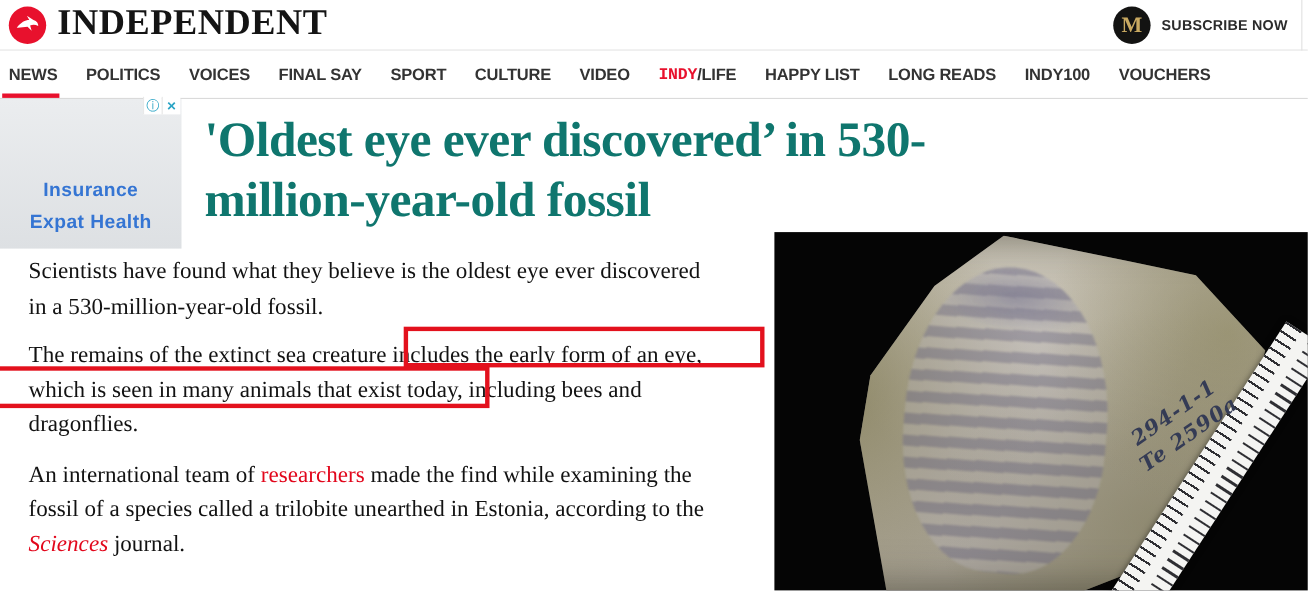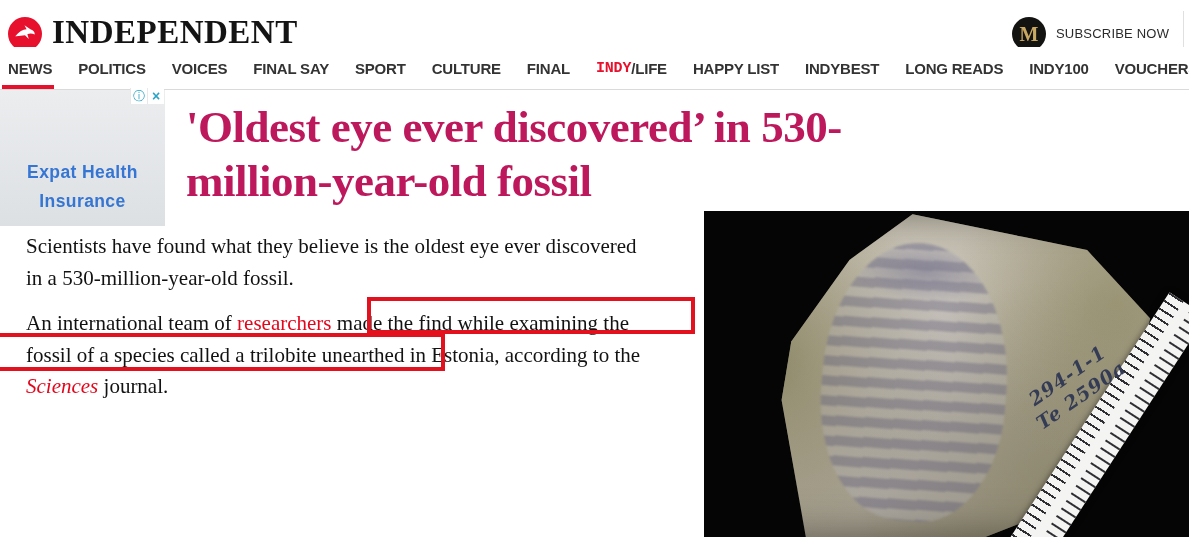--- a/index.html
+++ b/index.html
@@ -3,37 +3,37 @@
 <meta charset="utf-8">
 <style>
   * { margin:0; padding:0; box-sizing:border-box; }
   html,body { background:#fff; }
   .page {
     position:relative; width:1189px; height:537px; overflow:hidden;
     background:#fff; font-family:"Liberation Sans", sans-serif;
   }
 
   
-  .topbar { position:absolute; left:0; top:0; width:1189px; height:46px; background:#fff; border-bottom:1px solid #e4e4e4;margin-top:11px; }
+  .topbar { position:absolute; left:0; top:0; width:1189px; height:46px; background:#fff; border-bottom:1px solid #e4e4e4; }
   .logo-circle {
     position:absolute; left:8px; top:6px; width:34px; height:34px; border-radius:50%;
     background:#e8112d; display:flex; align-items:center; justify-content:center;
   }
   .logo-circle svg { width:26px; height:26px; }
   .brand {
     position:absolute; left:52px; top:3px; font-family:"Liberation Serif", serif;
     font-weight:bold; font-size:33px; color:#141414; letter-spacing:0.5px;
   }
   .minds-circle {
     position:absolute; left:1012px; top:6px; width:34px; height:34px; border-radius:50%;
     background:#131312; color:#c9a961; font-family:"Liberation Serif", serif;
     font-weight:bold; font-size:20px; display:flex; align-items:center; justify-content:center;
   }
   .subscribe {
-    position:absolute; left:1056px; top:15px; font-size:13px; font-weight:normal;
+    position:absolute; left:1056px; top:15px; font-size:13px; font-weight:bold;
     color:#2b2b2b; letter-spacing:0.2px;
   }
   .topbar-divider { position:absolute; left:1183px; top:0; width:1px; height:46px; background:#e0e0e0; }
 
   
   .nav {
     position:absolute; left:0; top:47px; width:1189px; height:43px; background:#fff;
     border-bottom:1px solid #dadada; display:flex; align-items:center; gap:26px; padding:0 8px;
   }
   .nav-item {
@@ -58,21 +58,21 @@
   .ad-icon.close { font-size:14px; font-weight:bold; }
   .ad-text {
     position:absolute; left:0; top:68px; width:100%; text-align:center;
     color:#3575d3; font-weight:bold; font-size:17.5px; line-height:29px; letter-spacing:0.4px;
   }
 
   
   .headline {
     position:absolute; left:186px; top:100px; width:930px;
     font-family:"Liberation Serif", serif; font-weight:bold; font-size:45px;
-    line-height:54px; color:#be185d; letter-spacing:-0.5px;
+    line-height:54px; color:#0f766e; letter-spacing:-0.5px;
   }
 
   
   .article {
     position:absolute; left:10px; top:231px; width:690px;
     font-family:"Liberation Serif", serif; font-size:21px; line-height:31.5px; color:#121212;
   }
   .para { margin:0 0 13px 16px; }
   .para:last-child { margin-bottom:0; }
   .p3 { margin-top:14px; }
@@ -139,53 +139,57 @@
     <div class="topbar-divider"></div>
   </div>
 
   <div class="nav">
     <div class="nav-item active">NEWS</div>
     <div class="nav-item">POLITICS</div>
     <div class="nav-item">VOICES</div>
     <div class="nav-item">FINAL SAY</div>
     <div class="nav-item">SPORT</div>
     <div class="nav-item">CULTURE</div>
-    <div class="nav-item">FINAL</div>
+    <div class="nav-item">VIDEO</div>
     <div class="nav-item">
       <span class="nav-red">INDY</span>
         <span>/LIFE</span>
     </div>
     <div class="nav-item">HAPPY LIST</div>
-    <div class="nav-item">INDYBEST</div>
     <div class="nav-item">LONG READS</div>
     <div class="nav-item">INDY100</div>
     <div class="nav-item">VOUCHERS</div>
 
   </div>
 
   <div class="ad">
     <div class="ad-icons">
       <div class="ad-icon">ⓘ</div>
       <div class="ad-icon close">×</div>
     </div>
     <div class="ad-text">
+      <div>Insurance</div>
       <div>Expat Health</div>
-      <div>Insurance</div>
     </div>
   </div>
 
   <h1 class="headline">
     <div>'Oldest eye ever discovered’ in 530-</div>
     <div>million-year-old fossil</div>
   </h1>
 
   <div class="article">
     <div class="para">
       <div>Scientists have found what they believe is the oldest eye ever discovered</div>
       <div>in a 530-million-year-old fossil.</div>
+    </div>
+    <div class="para">
+      <div>The remains of the extinct sea creature includes the early form of an eye,</div>
+      <div>which is seen in many animals that exist today, including bees and</div>
+      <div>dragonflies.</div>
     </div>
     <div class="para p3">
       <div><span>An international team of </span><a href="#" class="red-link">researchers</a><span> made the find while examining the</span></div>
       <div>fossil of a species called a trilobite unearthed in Estonia, according to the</div>
       <div><a href="#" class="red-link italic">Sciences</a><span> journal.</span></div>
     </div>
   </div>
 
   <div class="fossil">
     <div class="rock"></div>

